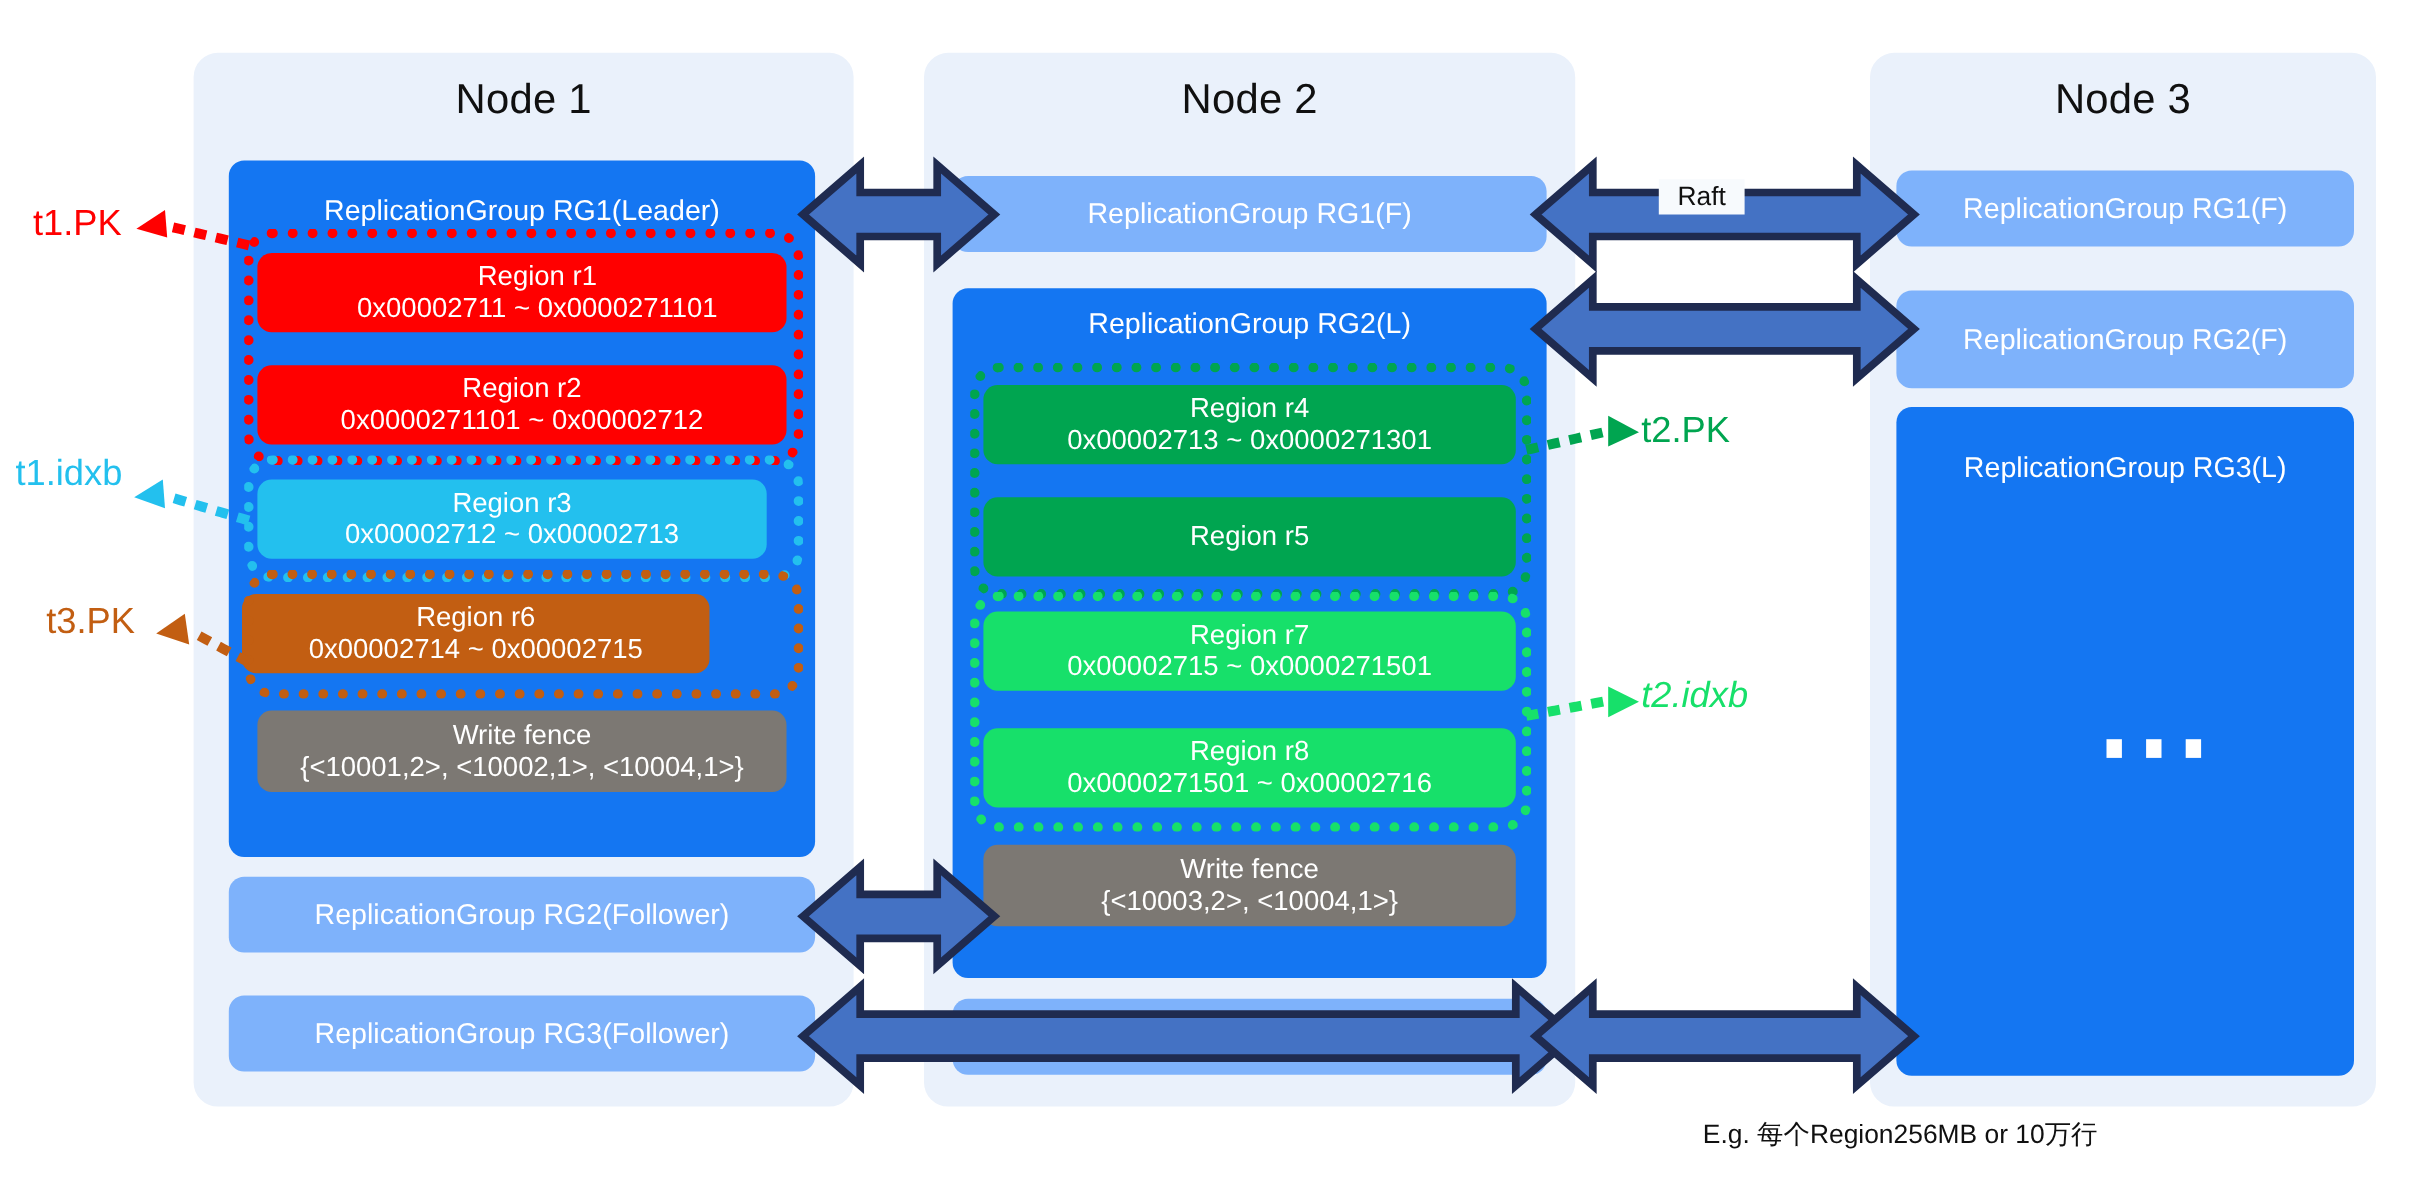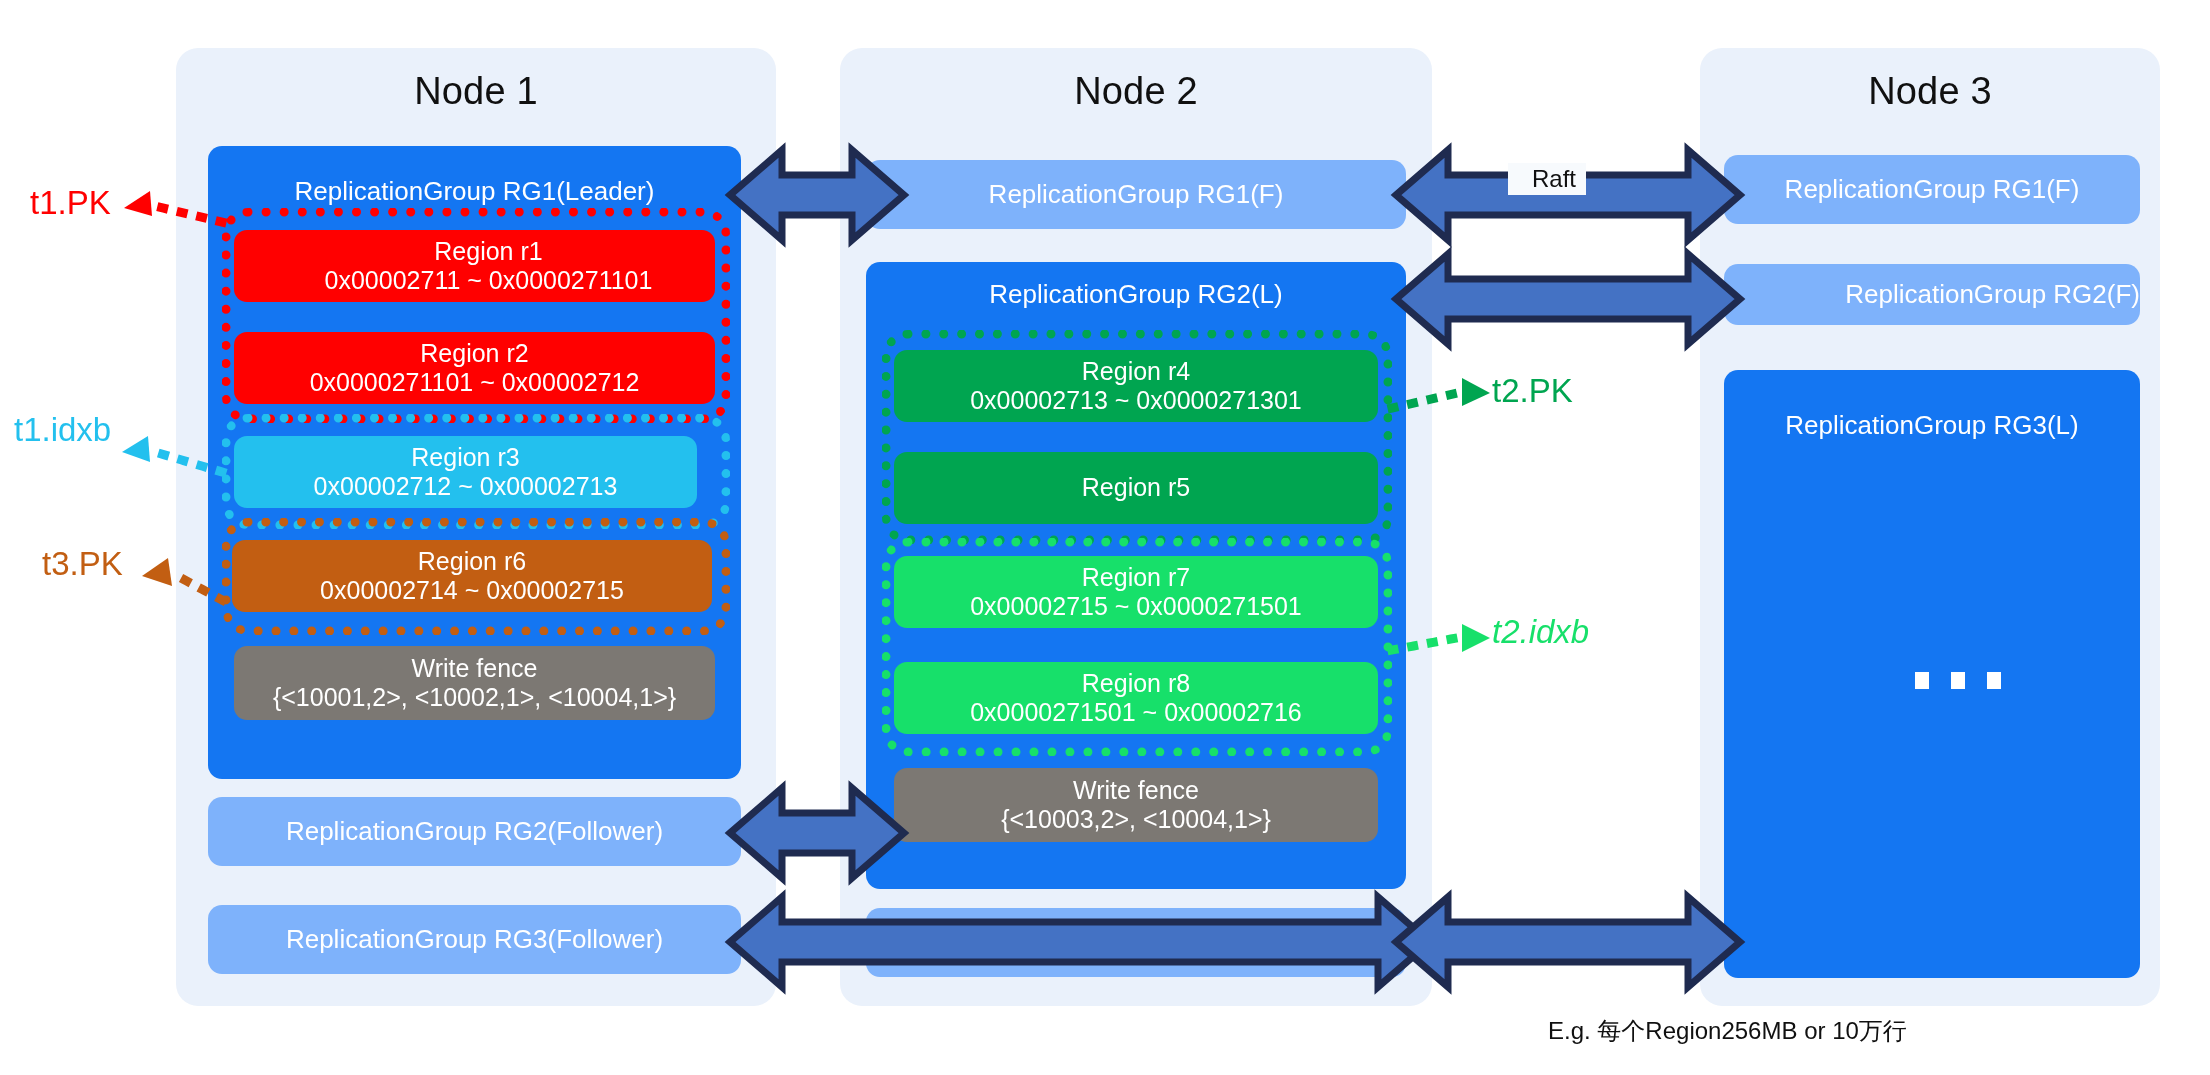--- a/index.html
+++ b/index.html
@@ -90,21 +90,21 @@
   <span class="rrange">0x00002711 ~ 0x0000271101</span>
 </div>
 <div class="abs region r-red" style="left:234px;top:332px;width:481px;height:72px;">
   <span class="rname">Region r2</span>
   <span class="rrange">0x0000271101 ~ 0x00002712</span>
 </div>
 <div class="abs region r-cyan" style="left:234px;top:436px;width:463px;height:72px;">
   <span class="rname">Region r3</span>
   <span class="rrange">0x00002712 ~ 0x00002713</span>
 </div>
-<div class="abs region r-orange" style="left:232px;top:540px;width:480px;height:72px;">
+<div class="abs region r-orange" style="left:220px;top:540px;width:425px;height:72px;">
   <span class="rname">Region r6</span>
   <span class="rrange">0x00002714 ~ 0x00002715</span>
 </div>
 <div class="abs region r-fence" style="left:234px;top:646px;width:481px;height:74px;">
   <span class="rname">Write fence</span>
   <span class="rrange">{&lt;10001,2&gt;, &lt;10002,1&gt;, &lt;10004,1&gt;}</span>
 </div>
 
 <div class="abs dotted" style="left:222px;top:208px;width:508px;height:215px;border-color:#ff0000;"></div>
 <div class="abs dotted" style="left:222px;top:414px;width:508px;height:115px;border-color:#23c0ee;"></div>
@@ -154,21 +154,21 @@
 <div class="abs rg rg-follower" style="left:866px;top:908px;width:540px;height:69px;">
   <span>ReplicationGroup RG3(F)</span>
 </div>
 
 <div class="abs node-panel" style="left:1700px;top:48px;width:460px;height:958px;"></div>
 <div class="abs node-title" style="left:1700px;top:70px;width:460px;">Node 3</div>
 
 <div class="abs rg rg-follower" style="left:1724px;top:155px;width:416px;height:69px;">
   <span>ReplicationGroup RG1(F)</span>
 </div>
-<div class="abs rg rg-follower" style="left:1724px;top:264px;width:416px;height:61px;justify-content:flex-end;">
+<div class="abs rg rg-follower" style="left:1724px;top:264px;width:416px;height:89px;">
   <span>ReplicationGroup RG2(F)</span>
 </div>
 <div class="abs rg-leader-container" style="left:1724px;top:370px;width:416px;height:608px;">
   <div class="rg-head" style="margin-top:40px;">ReplicationGroup RG3(L)</div>
 </div>
 <div class="abs ellipsis" style="left:1915px;top:672px;">
   <i></i>
     <i></i>
     <i></i>
 </div>
@@ -199,21 +199,21 @@
   <path d="M222,600 L170,572" stroke="#c25e12" stroke-width="9" stroke-dasharray="2 18" stroke-linecap="square" fill="none"></path>
   <polygon points="168,558 142,576 172,586" fill="#c25e12"></polygon>
 
   <path d="M1392,408 L1462,392" stroke="#00a550" stroke-width="9" stroke-dasharray="2 18" stroke-linecap="square" fill="none"></path>
   <polygon points="1462,378 1490,393 1462,406" fill="#00a550"></polygon>
 
   <path d="M1392,650 L1462,637" stroke="#17e06a" stroke-width="9" stroke-dasharray="2 18" stroke-linecap="square" fill="none"></path>
   <polygon points="1462,624 1490,638 1462,652" fill="#17e06a"></polygon>
 </svg>
 
-<div class="abs raft-label" style="left:1508px;top:163px;width:78px;text-align:right;">Raft</div>
+<div class="abs raft-label" style="left:1508px;top:163px;width:78px;">Raft</div>
 
 <div class="abs side-label" style="left:30px;top:184px;color:#ff0000;">t1.PK</div>
 <div class="abs side-label" style="left:14px;top:411px;color:#23c0ee;">t1.idxb</div>
 <div class="abs side-label" style="left:42px;top:545px;color:#c25e12;">t3.PK</div>
 <div class="abs side-label" style="left:1492px;top:372px;color:#00a550;">t2.PK</div>
 <div class="abs side-label" style="left:1492px;top:613px;color:#17e06a;font-style:italic;">t2.idxb</div>
 
 <div class="abs caption" style="left:1548px;top:1015px;">E.g. 每个Region256MB or 10万行</div>
 
 </body></html>

